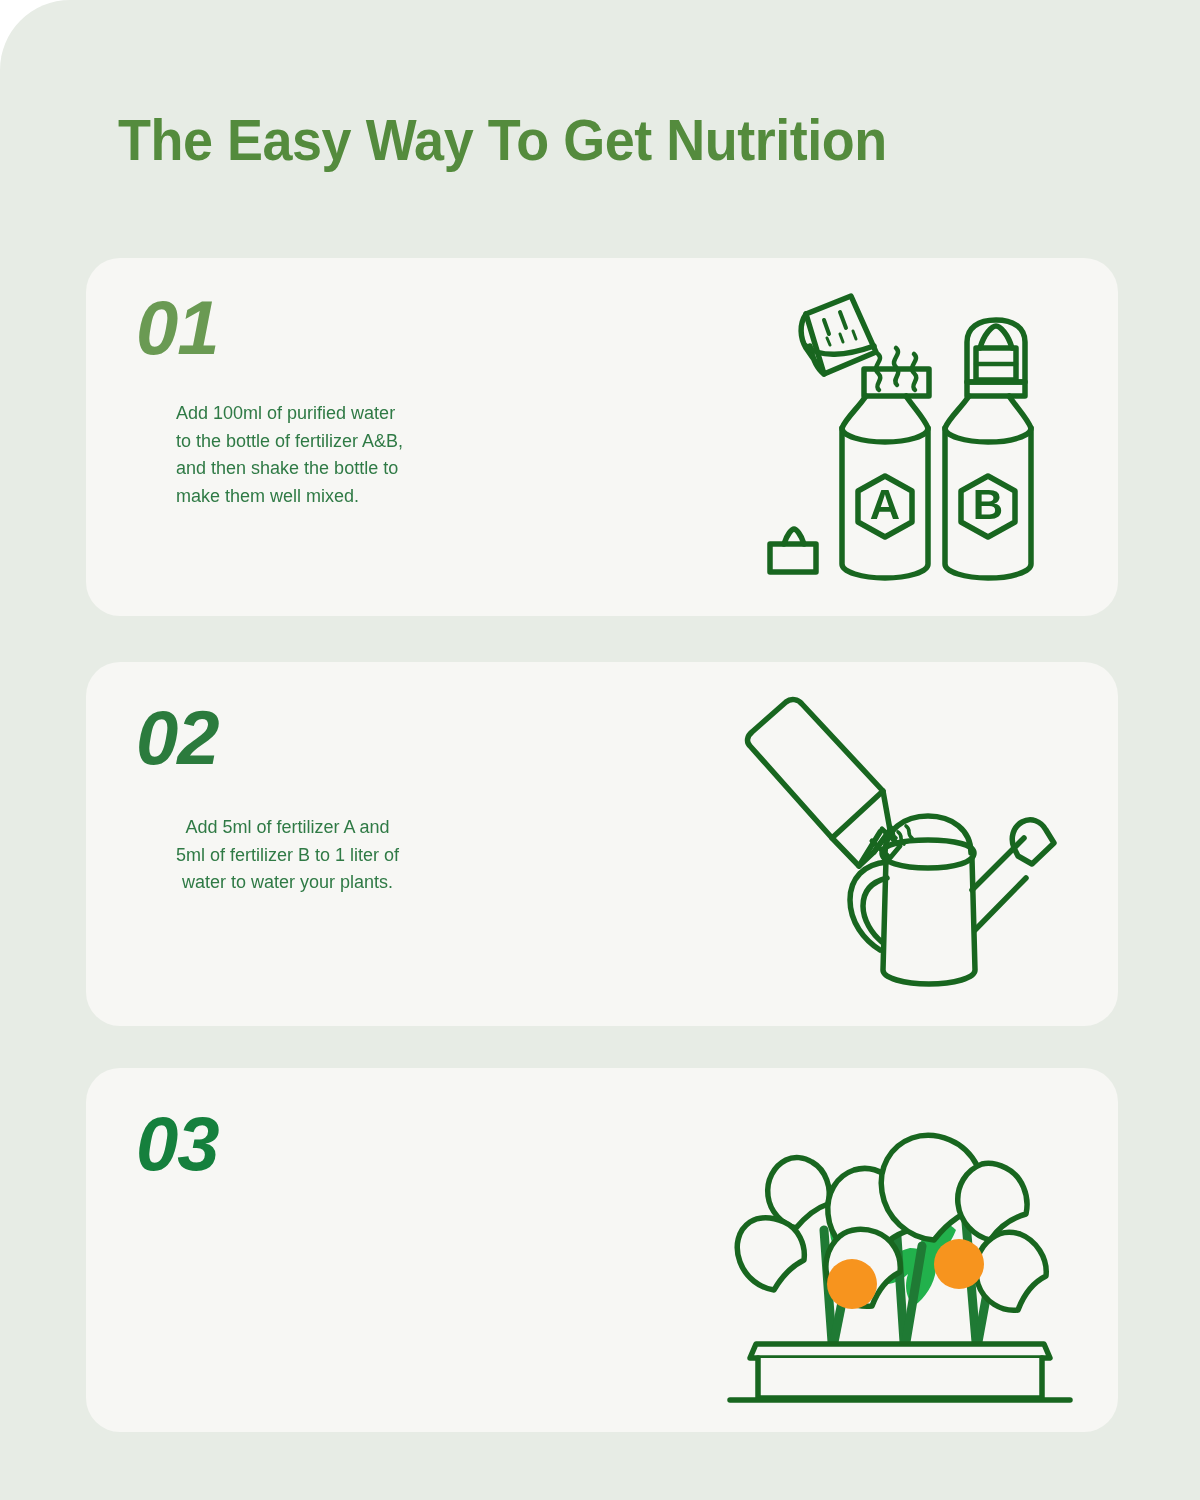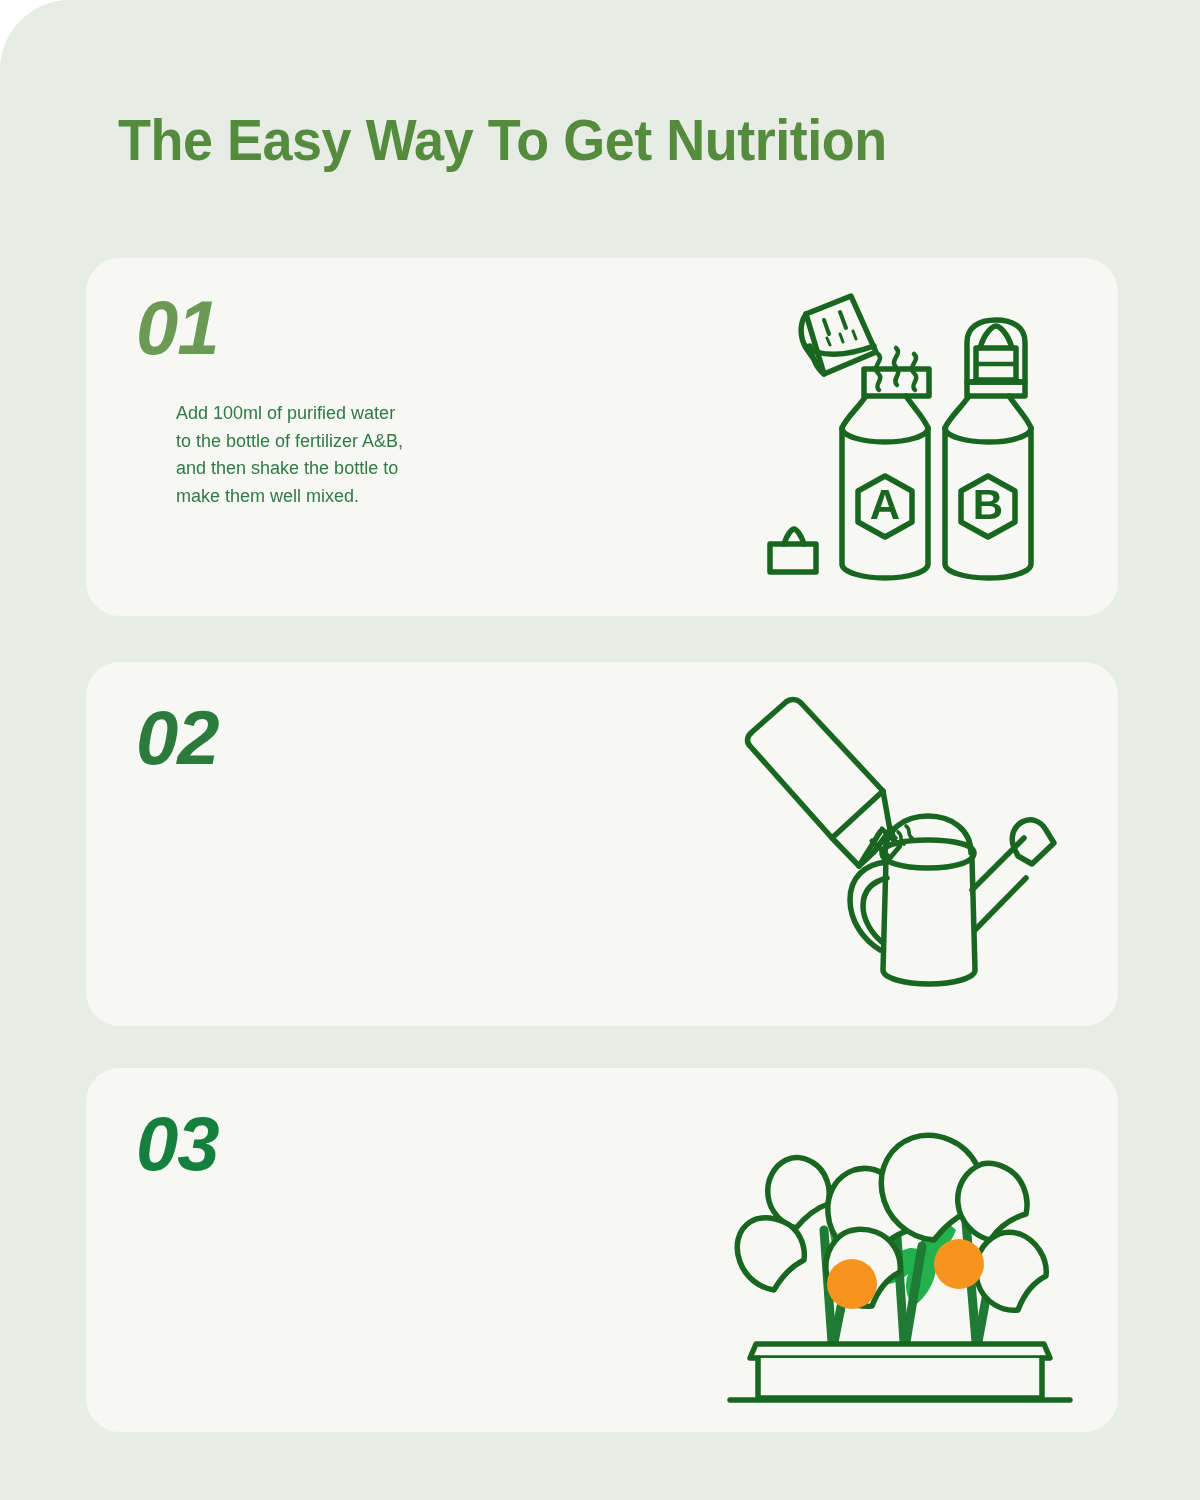--- a/index.html
+++ b/index.html
@@ -138,20 +138,23 @@
         <g>
           <path d="M16 268 L62 268 L62 296 L16 296 Z"></path>
           <path d="M30 268 C33 258 38 253 40 253 C42 253 47 258 50 268"></path>
         </g>
       </svg>
     </div>
   </div>
 
   <div class="card" id="card-2">
     <div class="step-number">02</div>
+    <div class="step-text">Add 5ml of fertilizer A and
+5ml of fertilizer B to 1 liter of
+water to water your plants.</div>
 
     <div class="illustration">
       <svg viewBox="0 0 370 330" fill="none" xmlns="http://www.w3.org/2000/svg" stroke="#18661f" stroke-width="5.5" stroke-linecap="round" stroke-linejoin="round">
 
         <g>
           <path d="M36 68 C32 64 33 58 38 54 L72 24 C77 20 84 21 88 26 L169 113 L118 160 Z"></path>
           <path d="M118 160 L145 188 L160 174 L176 152 L169 113"></path>
           <path d="M145 188 L166 154"></path>
           <path d="M160 174 L176 152"></path>
           <path d="M168 151 L186 168 L176 180 L158 163" stroke-width="5"></path>

